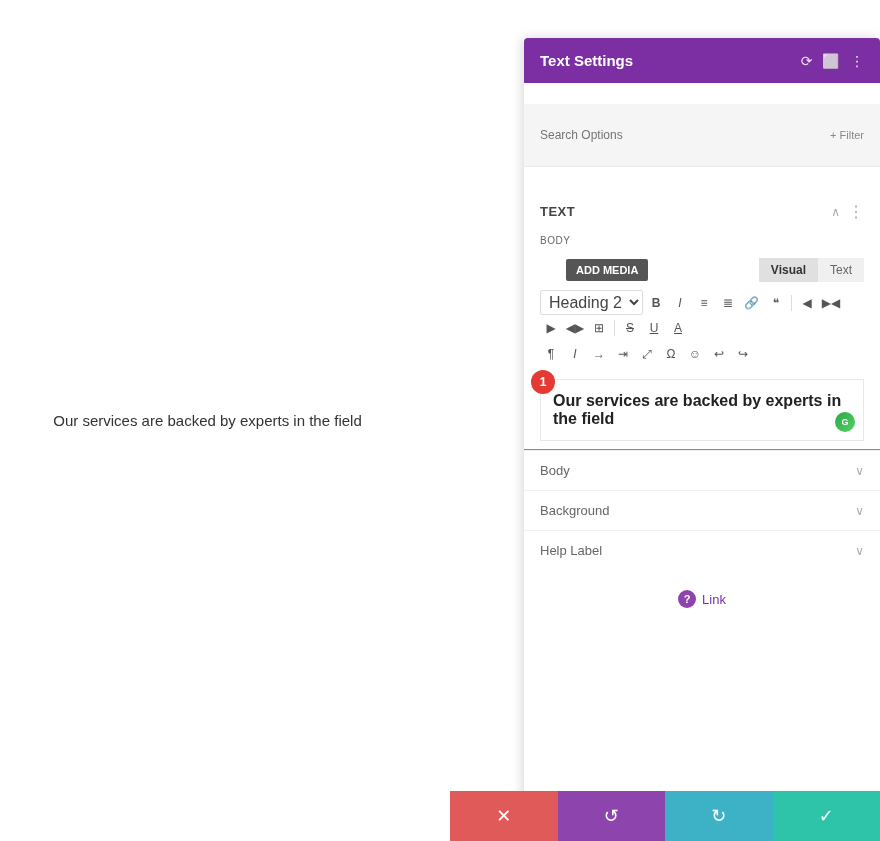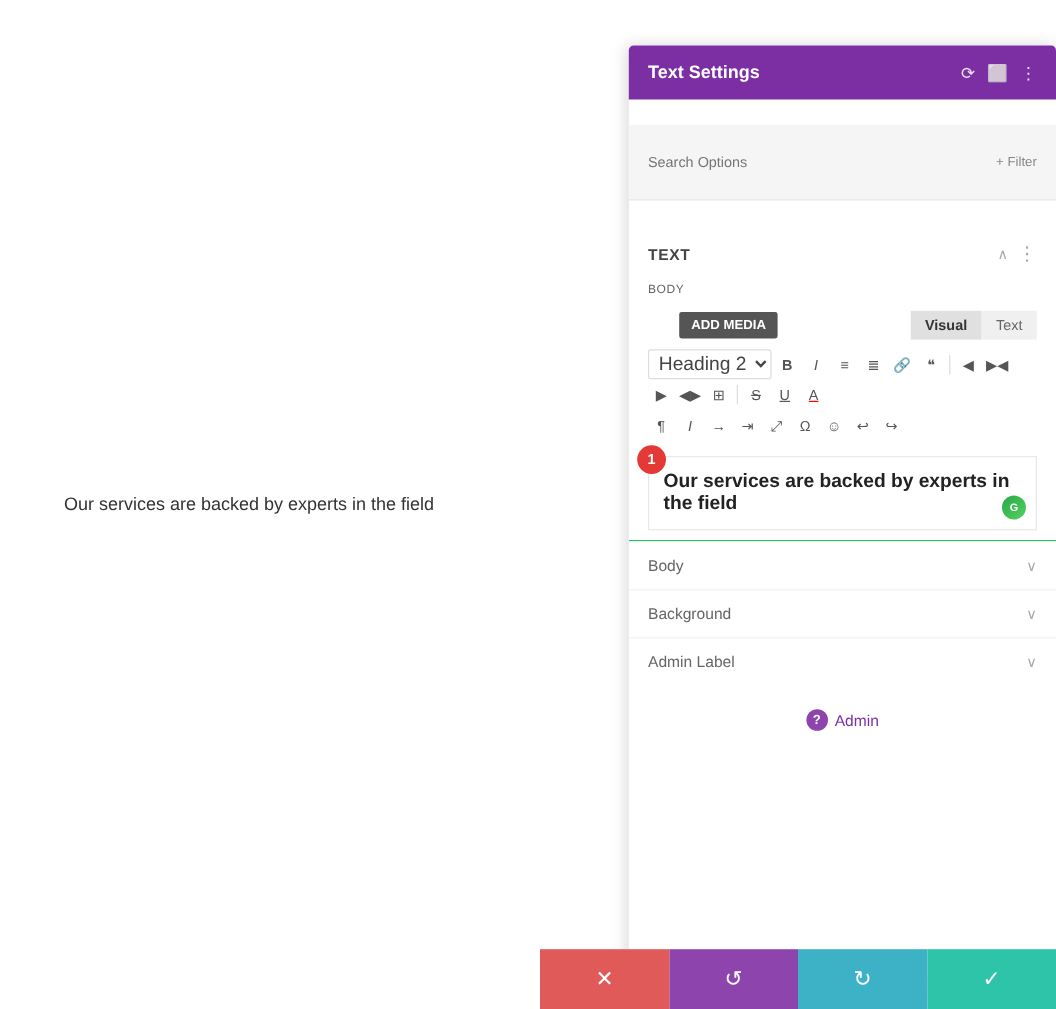--- a/index.html
+++ b/index.html
@@ -463,27 +463,27 @@
       <span class="collapsible-label">Body</span>
       <span class="collapsible-arrow">∨</span>
     </div>
 
     <div class="collapsible-row">
       <span class="collapsible-label">Background</span>
       <span class="collapsible-arrow">∨</span>
     </div>
 
     <div class="collapsible-row">
-      <span class="collapsible-label">Admin Label</span>
+      <span class="collapsible-label">Help Label</span>
       <span class="collapsible-arrow">∨</span>
     </div>
 
     <div class="help-row">
       <div class="help-icon">?</div>
-      <span class="help-text">Admin</span>
+      <span class="help-text">Link</span>
     </div>
 
   </div>
 </div>
 
 <div class="action-bar">
   <button class="action-btn cancel">✕</button>
   <button class="action-btn reset">↺</button>
   <button class="action-btn refresh">↻</button>
   <button class="action-btn save">✓</button>

